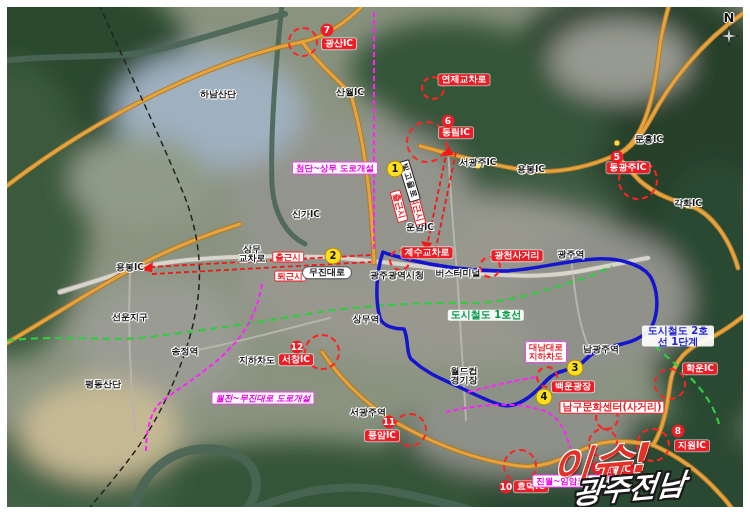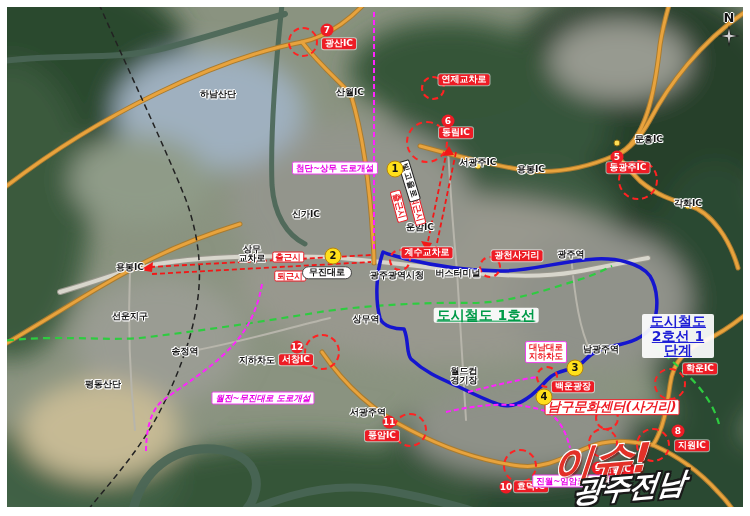--- a/index.html
+++ b/index.html
@@ -12,29 +12,29 @@
   
   .circ{border:2px dashed #ff2222;border-radius:50%;background:transparent;}
   
   .badge{border-radius:50%;font-weight:bold;display:flex;align-items:center;justify-content:center;}
   .badge.redb{width:13px;height:13px;background:#ee1c25;color:#fff;font-size:9px;}
   .badge.yellow{width:15px;height:15px;background:#ffe01a;color:#111;font-size:10px;border:1px solid #b8860b;}
   
   .box{font-weight:bold;padding:1px 3px;border-radius:2px;}
   .box.red{background:#ee1c25;color:#fff;font-size:9px;box-shadow:0 0 0 1px rgba(255,255,255,.55);}
   .box.alert{background:#fff;color:#ee1c25;border:1px solid #ee1c25;font-size:8.5px;padding:0 2px;}
-  .box.alert.small{font-size:13px;font-style:italic;}
+  .box.alert.small{font-size:10px;}
   .box.project{background:#fff;color:#e800e8;border:1px solid #ee44ee;font-size:8.5px;}
   .box.underpass{background:#fff;color:#ee1c25;border:1px solid #ee44ee;font-size:8.5px;}
   .box.pill{background:#fff;color:#111;border:1px solid #444;border-radius:8px;font-size:9px;padding:1px 6px;}
   .box.arrow{background:#fff;color:#111;border:1px solid #222;font-size:8px;padding:1px 2px;letter-spacing:1px;}
   
   .place{color:#151515;font-size:9px;font-weight:bold;
     text-shadow:1px 0 0 #fff,-1px 0 0 #fff,0 1px 0 #fff,0 -1px 0 #fff,1px 1px 0 #fff,-1px -1px 0 #fff;}
-  .transit{font-weight:bold;font-size:14px;background:rgba(255,255,255,.92);padding:0 3px;border-radius:2px;text-decoration:underline;}
+  .transit{font-weight:bold;font-size:10px;background:rgba(255,255,255,.92);padding:0 3px;border-radius:2px;}
   
   .compass{position:absolute;left:716px;top:10px;width:26px;text-align:center;}
   .compass .n{font-size:13px;font-weight:bold;color:#111;
     text-shadow:1px 0 0 #fff,-1px 0 0 #fff,0 1px 0 #fff,0 -1px 0 #fff;}
   
   .wm{position:absolute;left:548px;top:436px;width:160px;height:76px;transform:rotate(-5deg);}
   .wm .issue{position:absolute;left:6px;top:-4px;font-size:40px;font-weight:900;font-style:italic;
     color:#e33128;transform:skewX(-10deg);
     text-shadow:-1px -1px 0 #fff,1px -1px 0 #fff,-1px 1px 0 #fff,2px 2px 1px rgba(120,0,0,.45);}
   .wm .region{position:absolute;left:24px;top:32px;font-size:29px;font-weight:900;font-style:italic;
@@ -171,21 +171,21 @@
           <div class="abs circ" style="left: 670px; top: 384px; width: 28px; height: 28px;"></div>
           <div class="abs circ" style="left: 607px; top: 418px; width: 20px; height: 20px;"></div>
           <div class="abs circ" style="left: 603px; top: 443px; width: 26px; height: 26px;"></div>
           <div class="abs circ" style="left: 653px; top: 445px; width: 30px; height: 30px;"></div>
           <div class="abs circ" style="left: 520px; top: 466px; width: 30px; height: 30px;"></div>
           <div class="abs circ" style="left: 410px; top: 430px; width: 30px; height: 30px;"></div>
           <div class="abs place" style="left: 218px; top: 95px;">하남산단</div>
           <div class="abs place" style="left: 350px; top: 93px;">산월IC</div>
           <div class="abs place" style="left: 306px; top: 215px;">신가IC</div>
           <div class="abs place" style="left: 130px; top: 268px;">용봉IC</div>
-          <div class="abs place" style="left: 130px; top: 318px; font-family: Liberation Mono, monospace;">선운지구</div>
+          <div class="abs place" style="left: 130px; top: 318px;">선운지구</div>
           <div class="abs place" style="left: 185px; top: 352px;">송정역</div>
           <div class="abs place" style="left: 257px; top: 361px;">지하차도</div>
           <div class="abs place" style="left: 103px; top: 385px;">평동산단</div>
           <div class="abs place" style="left: 252px; top: 254px;">상무
 교차로</div>
           <div class="abs place" style="left: 478px; top: 163px;">서광주IC</div>
           <div class="abs place" style="left: 531px; top: 170px;">용봉IC</div>
           <div class="abs place" style="left: 617px; top: 140px; margin-left: 32px;">문흥IC</div>
           <div class="abs place" style="left: 688px; top: 204px;">각화IC</div>
           <div class="abs place" style="left: 420px; top: 228px;">운암IC</div>

